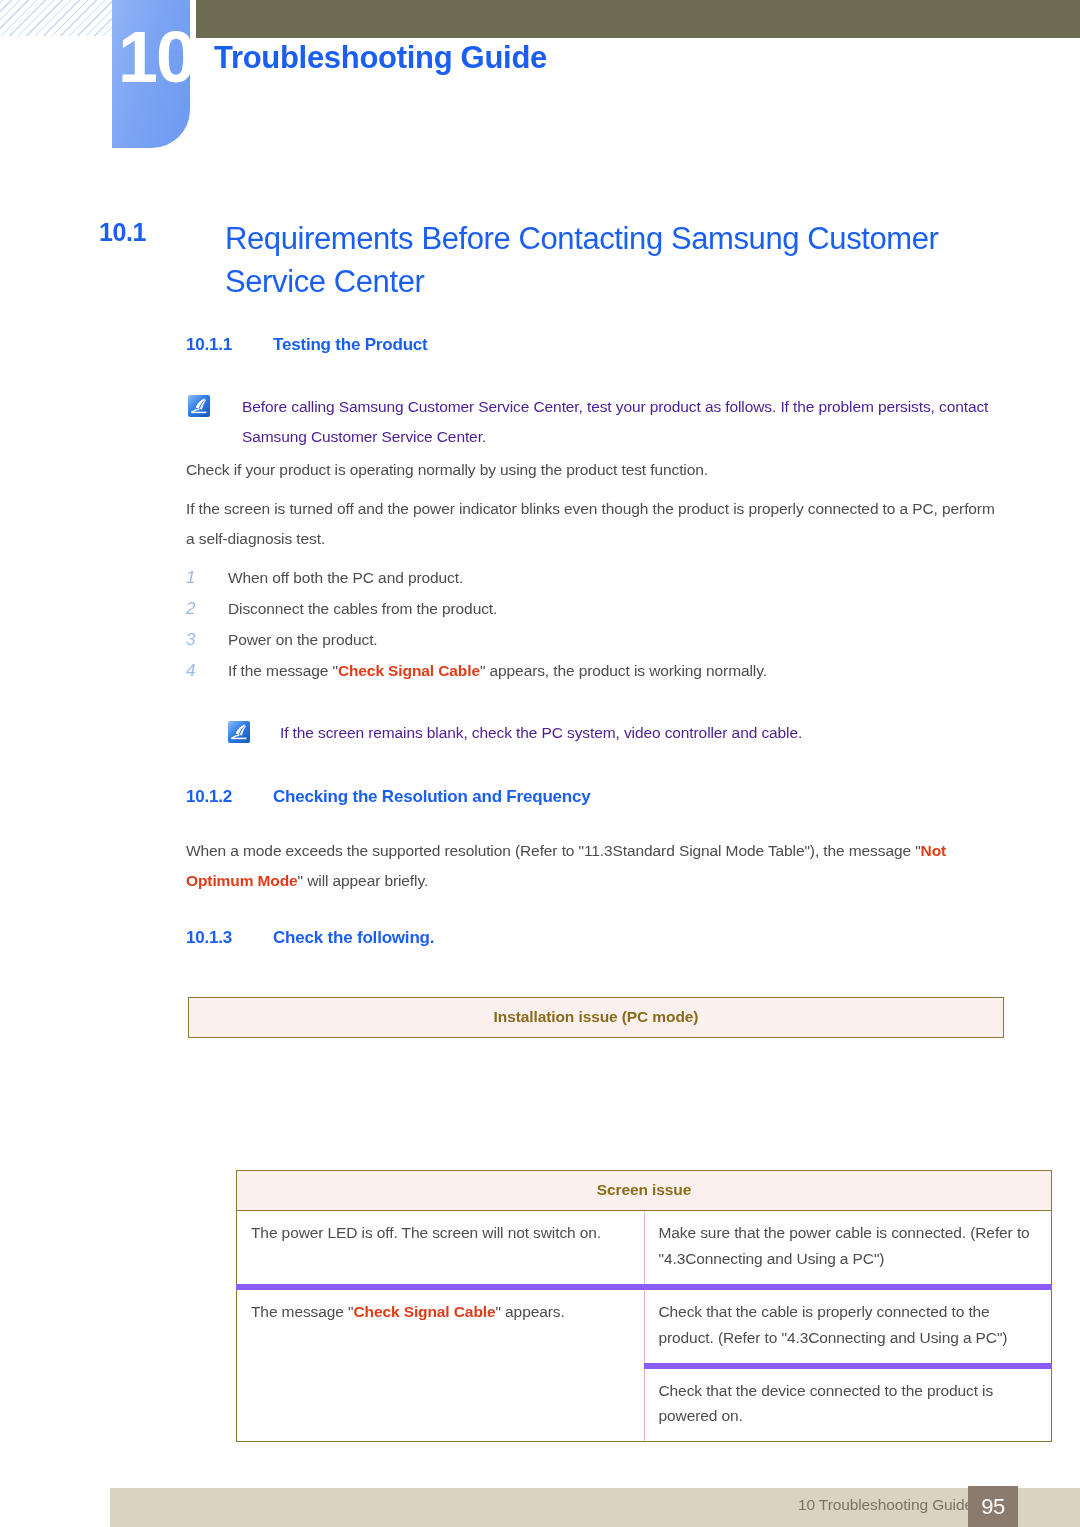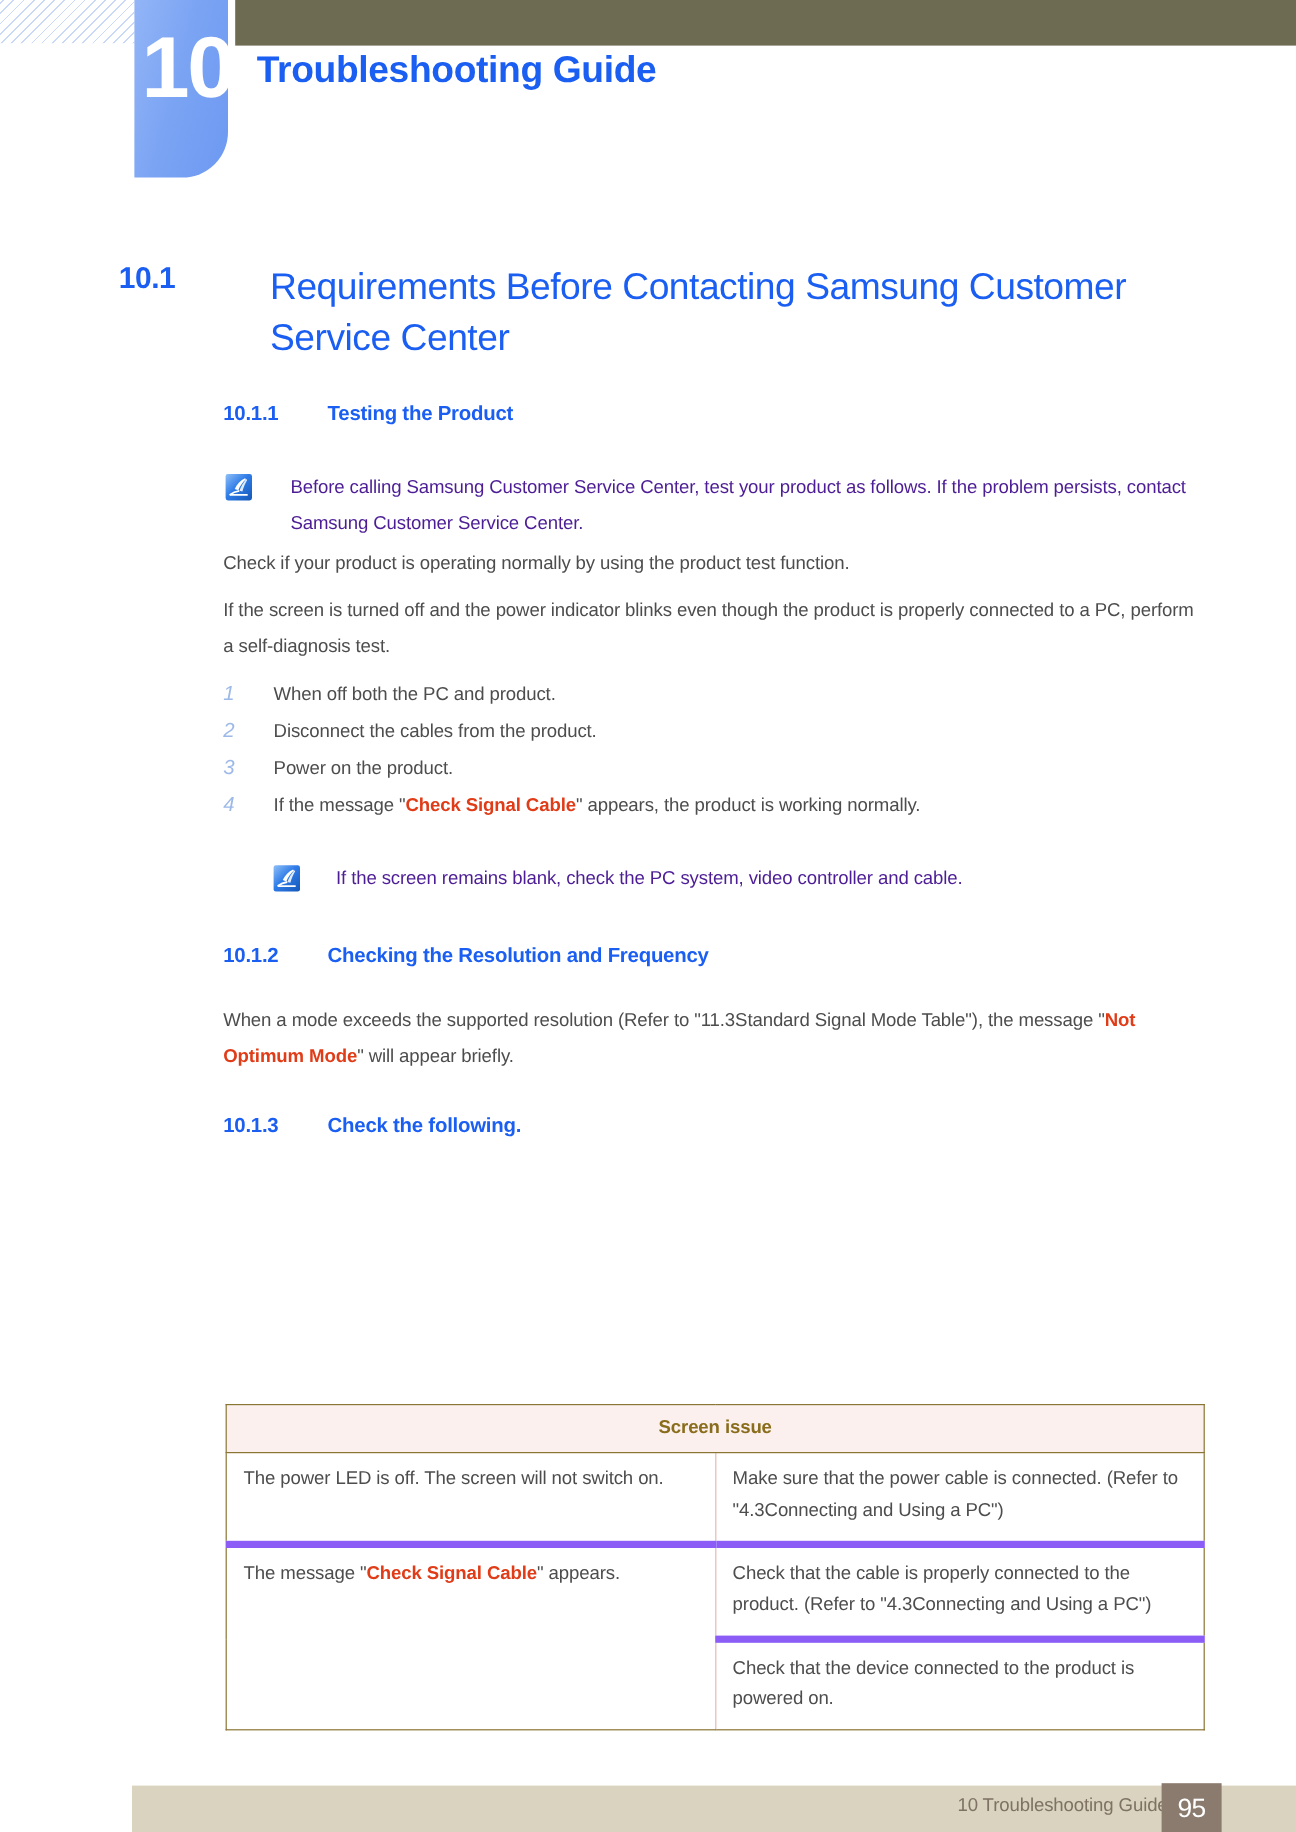--- a/index.html
+++ b/index.html
@@ -182,21 +182,21 @@
 
   
   .tbl {
     position: absolute;
     left: 188px;
     width: 816px;
     border-collapse: collapse;
     table-layout: fixed;
   }
   #tbl-1 { top: 997px; }
-  #tbl-2 { top: 1170px; }
+  #tbl-2 { top: 1170px; margin-left: 48px; }
 
   .tbl td, .tbl th {
     border: 1px solid #8a7633;
     padding: 0;
     vertical-align: top;
   }
   .tbl th.thead {
     background: #fbf0ee;
     color: #8a6d1c;
     font-size: 15.5px;
@@ -326,20 +326,23 @@
 
 <div class="body-p" id="para-3"><span>When a mode exceeds the supported resolution (Refer to "11.3Standard Signal Mode Table"), the message "</span><span class="hl-red">Not Optimum Mode</span><span>" will appear briefly.</span></div>
 
 <div class="h2-wrap" id="h2-3">
   <span class="h2-num">10.1.3</span>
   <span class="h2-text">Check the following.</span>
 </div>
 
 <table class="tbl" id="tbl-1">
   <tbody>
+      <tr>
+    <th class="thead" colspan="2">Installation issue (PC mode)</th>
+  </tr>
 </tbody>
   </table>
 
 <table class="tbl" id="tbl-2">
   <tbody>
       <tr>
     <th class="thead" colspan="2">Screen issue</th>
   </tr>
   <tr>
     <td class="cell cell-l soft-bot" style="width:408px;">The power LED is off. The screen will not switch on.</td>

